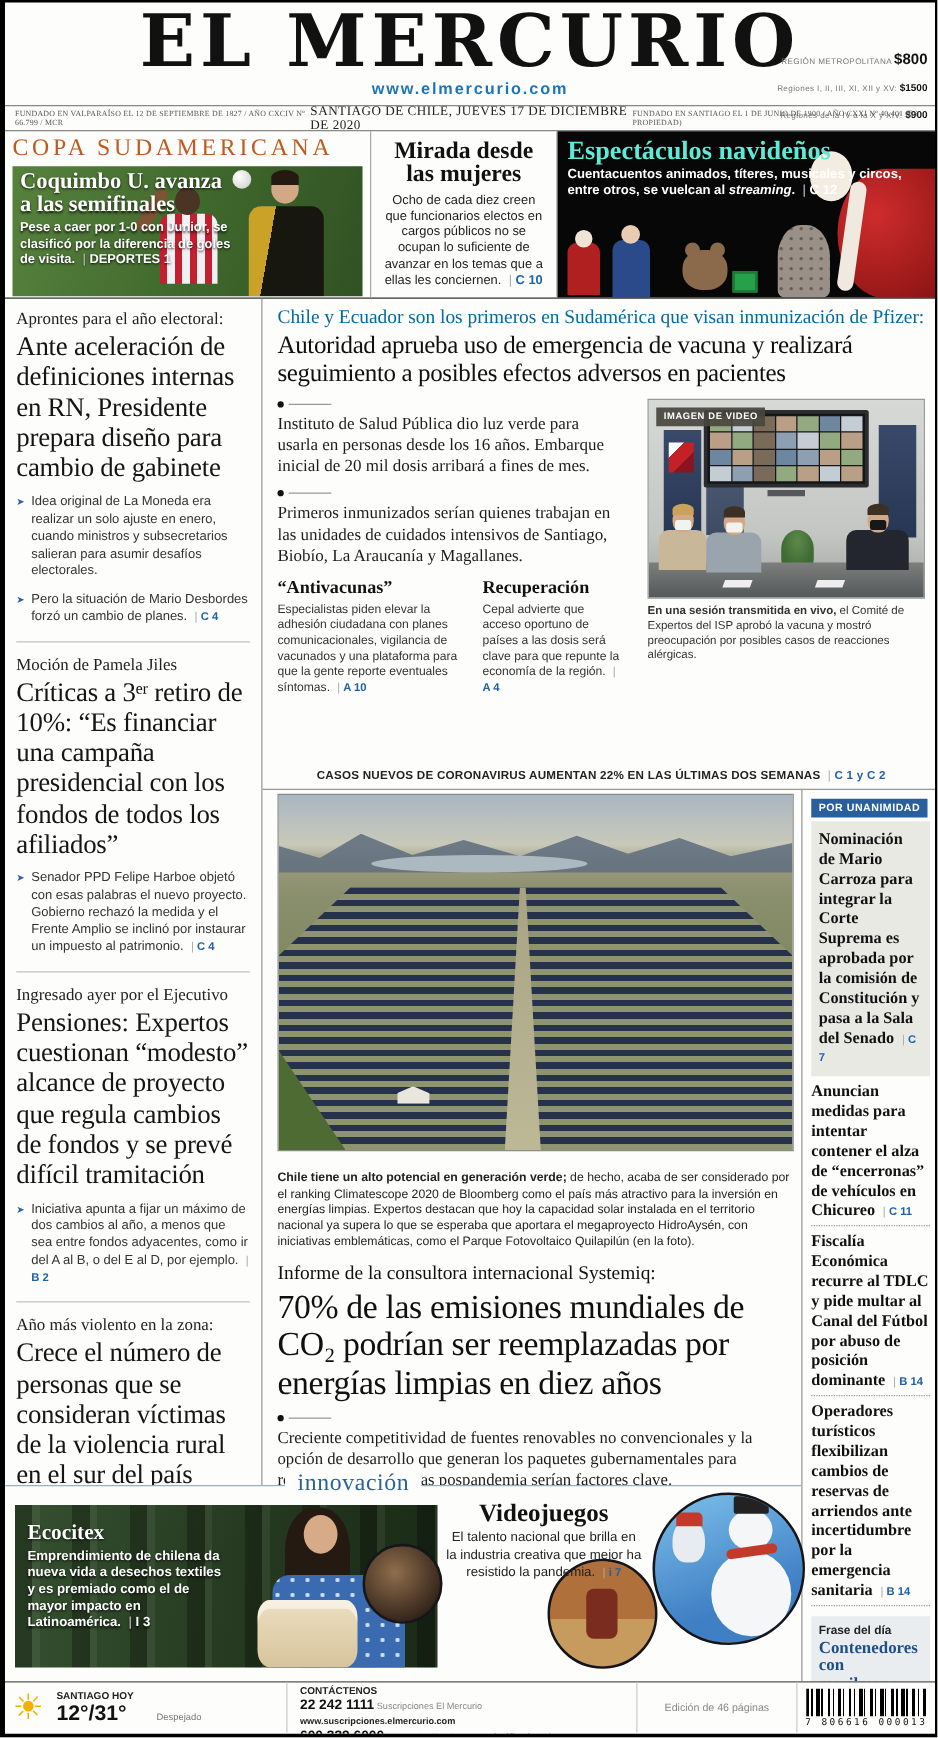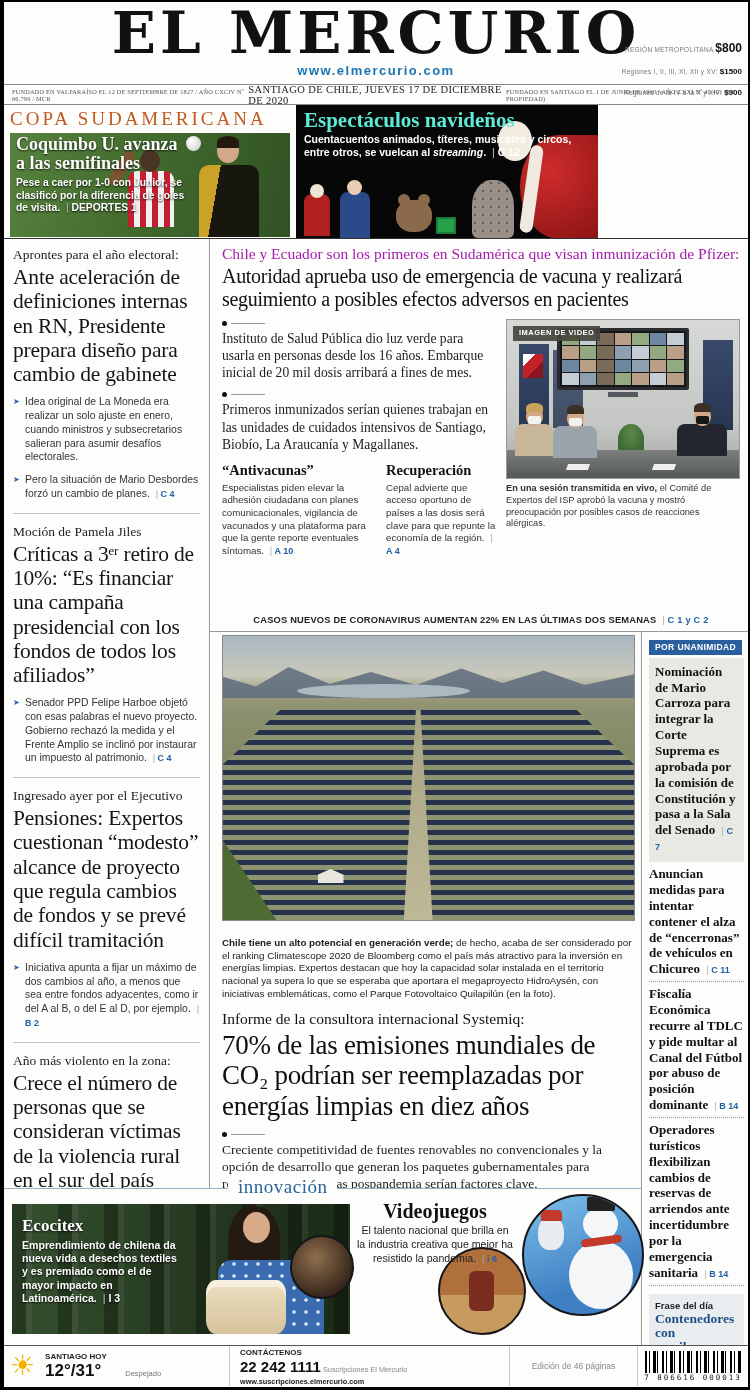--- a/index.html
+++ b/index.html
@@ -77,34 +77,34 @@
   .lc-h{font-size:21.5px;line-height:1.13;letter-spacing:-.2px;color:#151515;}
   .lc-bul{display:flex;margin-top:9px;}
   .arrow-icon{flex:0 0 12px;color:#2a63a5;font-size:8px;line-height:1.7;font-family:"DejaVu Sans",sans-serif;}
   .arrow-icon::before{content:"➤";}
   .lc-bt{font-size:10.4px;line-height:1.32;color:#333;font-family:"Liberation Sans",sans-serif;}
   .lc-sep{border-bottom:1px solid #c2c2c2;margin:12px 0 10px 0;}
   .fs9{font-size:9px;}
 
   
   #vaccine{left:206px;top:237px;width:538px;height:392px;padding:6px 8px 0 12px;overflow:hidden;}
-  .vx-kicker{font-size:15.5px;color:#a21caf;}
+  .vx-kicker{font-size:15.5px;color:#0369a1;}
   .vx-h{font-size:20px;line-height:1.15;letter-spacing:-.3px;text-align:left;margin-top:2px;color:#101010;}
   .vx-row{display:flex;margin-top:8px;}
   .vx-left{width:276px;}
   .bullet-mark{height:9px;position:relative;margin-bottom:2px;}
   .bullet-mark::before{content:"";position:absolute;left:0;top:2px;width:5px;height:5px;border-radius:50%;background:#111;}
   .bullet-mark::after{content:"";position:absolute;left:9px;top:4px;width:34px;height:1px;background:#999;}
   .vx-b{font-size:13.6px;line-height:1.26;color:#1c1c1c;margin-bottom:9px;}
   .vx-subrow{display:flex;margin-top:4px;}
   .vx-sub1{width:152px;}
   .vx-sub2{width:112px;margin-left:12px;}
   .vx-st{font-weight:bold;font-size:14.5px;}
   .vx-sx{font-size:9.7px;line-height:1.3;color:#333;margin-top:3px;font-family:"Liberation Sans",sans-serif;}
-  .vx-right{width:240px;margin-left:8px;}
+  .vx-right{width:240px;margin-left:20px;}
   .video-scene{position:relative;width:100%;height:160px;border:1px solid #999;overflow:hidden;
                background:linear-gradient(#d6d9d5,#c3c6c2 68%,#9fa2a0);}
   .vs-tag{position:absolute;top:6px;left:6px;background:rgba(72,70,62,.92);color:#fff;
           font:bold 7.5px/1.7 "Liberation Sans",sans-serif;letter-spacing:.5px;padding:1px 6px;z-index:4;}
   .vs-tv{position:absolute;left:50%;top:8px;transform:translateX(-50%);width:132px;height:62px;
          background:#14161a;border:3px solid #2a2c30;border-radius:2px;padding:2px;z-index:2;}
   .vs-grid{display:grid;width:100%;height:100%;grid-template-columns:repeat(7,1fr);grid-template-rows:repeat(4,1fr);gap:1px;}
   .vs-grid i{background:#8d9fb0;}
   .vs-grid i:nth-child(2n){background:#b89f86;}
   .vs-grid i:nth-child(3n){background:#6d87a0;}
@@ -208,21 +208,21 @@
   
   #footer{left:0;top:1343px;width:744px;height:41px;border-top:1px solid #555;display:flex;align-items:stretch;}
   .ft-weather{width:225px;display:flex;align-items:center;padding:2px 6px;}
   .sun{font-family:"DejaVu Sans",sans-serif;font-size:28px;color:#f3b000;line-height:1;margin-right:10px;}
   .ft-city{font:bold 8px/1.4 "Liberation Sans",sans-serif;color:#222;}
   .ft-temp{font:bold 17px/1.1 "Liberation Sans",sans-serif;color:#111;}
   .ft-cond{font:7.5px/1.2 "Liberation Sans",sans-serif;color:#777;margin-left:5px;padding-left:19px;}
   .ft-contact{width:280px;border-left:1px solid #ccc;padding:2px 0 0 10px;font-family:"Liberation Sans",sans-serif;}
   .ft-clabel{font-weight:bold;font-size:8px;color:#222;}
   .ft-line{font-size:7.3px;color:#888;line-height:1.35;}
-  .ft-line .ph{font-weight:bold;font-size:15px;color:#111;}
+  .ft-line .ph{font-weight:bold;font-size:11px;color:#111;}
   .ft-line .url{font-weight:bold;color:#222;}
   .ft-ed{width:128px;border-left:1px solid #ccc;display:flex;align-items:center;justify-content:center;
          font:8.5px/1.2 "Liberation Sans",sans-serif;color:#888;}
   .ft-bc{flex:1;border-left:1px solid #ccc;display:flex;flex-direction:column;align-items:center;justify-content:center;padding:2px;}
   .bars{width:96px;height:22px;
         background:repeating-linear-gradient(90deg,#000 0 2px,#fff 2px 4px,#000 4px 5px,#fff 5px 8px,#000 8px 11px,#fff 11px 12px,#000 12px 13px,#fff 13px 17px);}
   .bc-num{font:7.5px/1.2 "DejaVu Sans Mono",monospace;letter-spacing:2px;color:#111;}
 </style>
 </head>
 <body>
@@ -257,20 +257,24 @@
         <div class="cp-p2">
             <i class="t abs"></i>
             <i class="h abs"></i>
             <i class="hh abs"></i>
           </div>
         <div class="copa-txt">
           <div class="copa-h">Coquimbo U. avanza a las semifinales</div>
           <div class="copa-d"><span>Pese a caer por 1-0 con Junior, se clasificó por la diferencia de goles de visita.</span> <span class="ref-w">DEPORTES 1</span></div>
         </div>
       </div>
+    </div>
+    <div id="mirada">
+      <div class="mir-h">Mirada desde las mujeres</div>
+      <div class="mir-d sans"><span>Ocho de cada diez creen que funcionarios electos en cargos públicos no se ocupan lo suficiente de avanzar en los temas que a ellas les conciernen.</span> <span class="ref">C 10</span></div>
     </div>
     <div id="navidad">
       <div class="sa-body"></div>
       <div class="sa-trim"></div>
       <div class="sa-face"></div>
       <div class="nv-f1"></div>
       <div class="nv-f2"></div>
       <div class="nv-bear"></div>
       <div class="nv-gift"></div>
       <div class="nv-gma"></div>
@@ -450,21 +454,21 @@
           <i class="eco-dots abs"></i>
         </i>
       <i class="eco-yarn abs"></i>
       <div class="eco-txt">
         <div class="eco-t">Ecocitex</div>
         <div class="eco-d"><span>Emprendimiento de chilena da nueva vida a desechos textiles y es premiado como el de mayor impacto en Latinoamérica.</span> <span class="ref-w">I 3</span></div>
       </div>
     </div>
     <div class="vj-txt">
       <div class="vj-t">Videojuegos</div>
-      <div class="vj-d"><span>El talento nacional que brilla en la industria creativa que mejor ha resistido la pandemia.</span> <span class="ref fs9">i 6</span></div>
+      <div class="vj-d"><span>El talento nacional que brilla en la industria creativa que mejor ha resistido la pandemia.</span> <span class="ref fs9">i 7</span></div>
     </div>
     <div class="gc gc1"></div>
     <div class="gc gc2">
         <i class="robot abs"></i>
       </div>
     <div class="gc gc3">
       <i class="smb abs"></i>
         <i class="smh abs"></i>
         <i class="hat abs"></i>
         <i class="scarf abs"></i>

